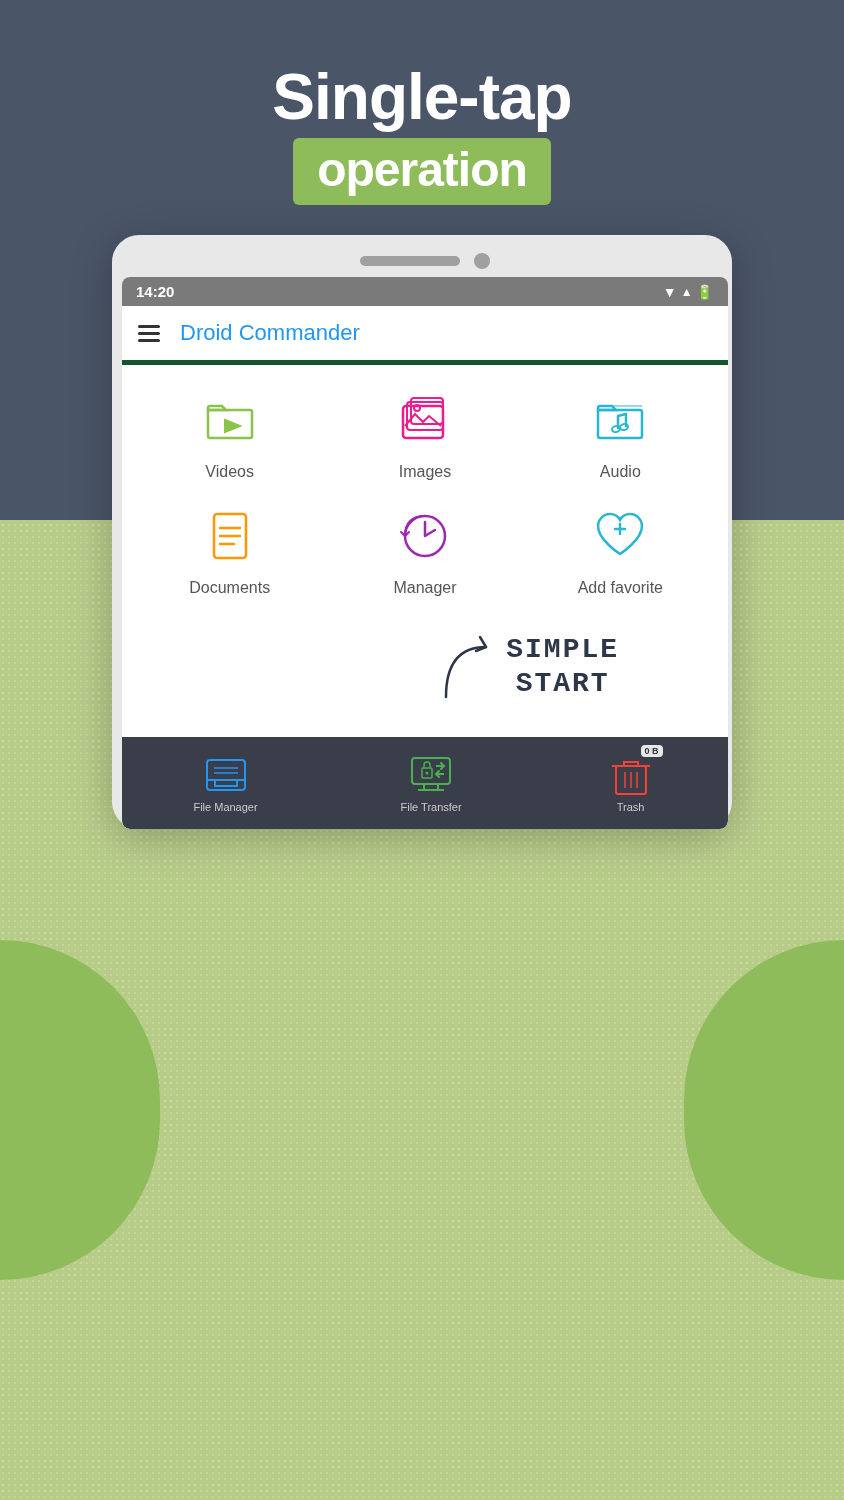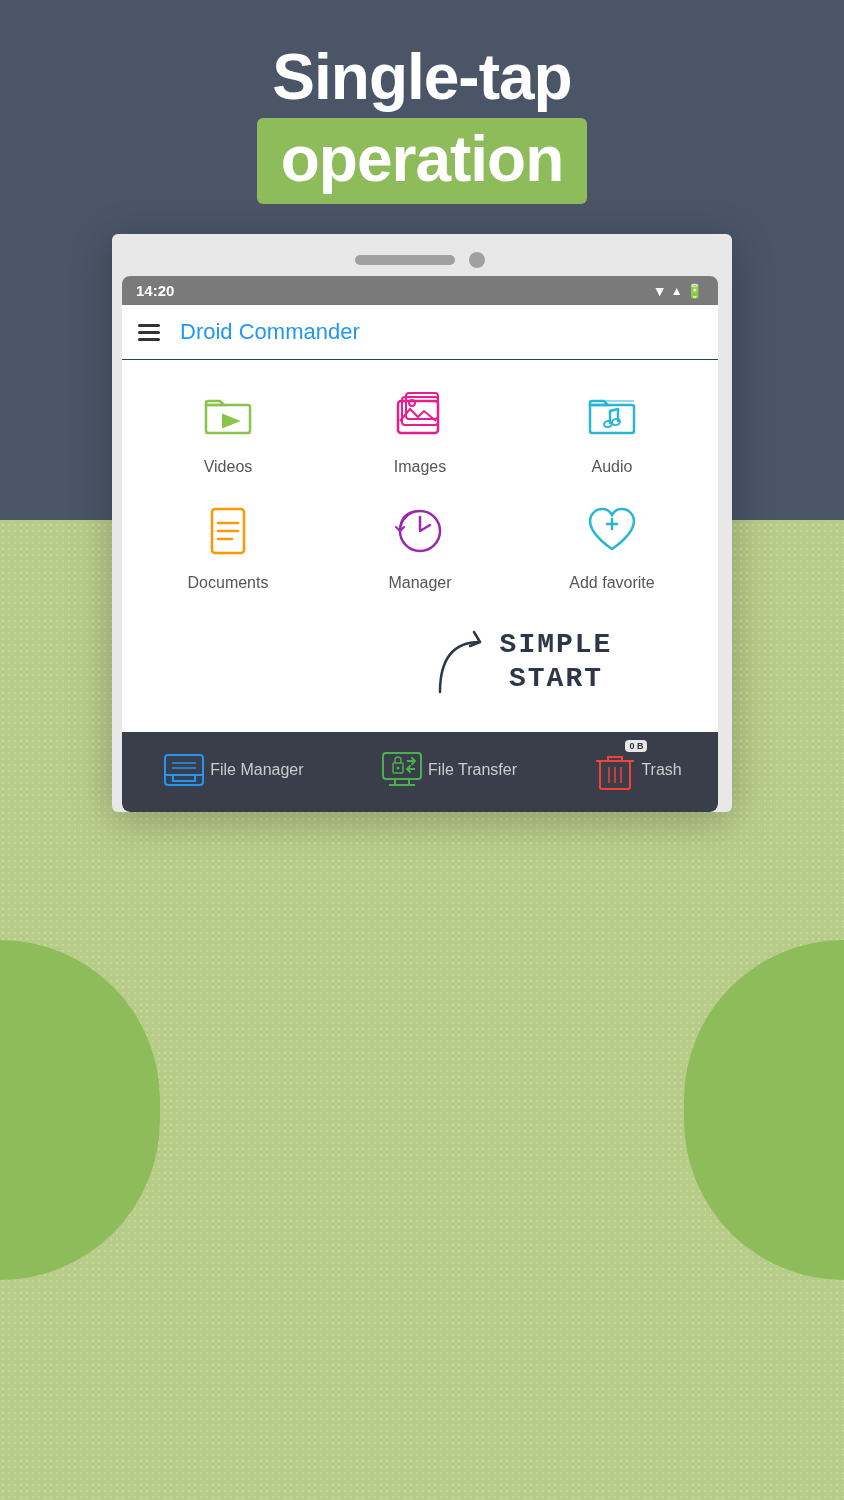--- a/index.html
+++ b/index.html
@@ -47,57 +47,57 @@
       background-color: #8fbc5a;
       border-radius: 200px 0 0 200px;
       z-index: 1;
     }
 
     
     .header-text {
       position: relative;
       z-index: 2;
       text-align: center;
-      margin-top: 40px;
+      margin-top: 60px;
       margin-bottom: 30px;
     }
     .header-line1 {
       font-size: 64px;
       font-weight: 900;
       color: #ffffff;
       letter-spacing: -1px;
       display: block;
     }
     .header-line2-wrap {
       display: inline-block;
       background-color: #8fbc5a;
       border-radius: 6px;
       padding: 4px 24px 8px 24px;
       margin-top: 4px;
     }
     .header-line2 {
-      font-size: 64px;
+      font-size: 48px;
       font-weight: 900;
       color: #ffffff;
       letter-spacing: -1px;
     }
 
     
     .phone-wrap {
       position: relative;
       z-index: 2;
       display: flex;
       flex-direction: column;
       align-items: center;
     }
     .phone {
       width: 620px;
       background: #e8e8e8;
-      border-radius: 6px;
-      padding: 18px 14px 0 10px;
+      border-radius: 27px;
+      padding: 18px 4px 0 10px;
       box-shadow: 0 8px 40px rgba(0,0,0,0.25);
       display: flex;
       flex-direction: column;
       align-items: center;
     }
     .phone-top-bar {
       display: flex;
       align-items: center;
       justify-content: center;
       width: 100%;
@@ -145,21 +145,21 @@
     }
     .wifi-icon { font-size: 14px; }
     .signal-icon { font-size: 12px; }
     .battery-icon { font-size: 14px; }
 
     
     .app-bar {
       display: flex;
       align-items: center;
       padding: 14px 16px;
-      border-bottom: 1px solid #14532d;
+      border-bottom: 5px solid #14532d;
       gap: 20px;
     }
     .hamburger {
       display: flex;
       flex-direction: column;
       gap: 4px;
       cursor: pointer;
     }
     .hamburger span {
       display: block;
@@ -241,34 +241,34 @@
       background: #3a3d4a;
       display: flex;
       justify-content: space-around;
       align-items: center;
       padding: 12px 0 16px 0;
       width: 100%;
       border-radius: 0 0 8px 8px;
     }
     .nav-item {
       display: flex;
-      flex-direction: row;
+      flex-direction: column;
       align-items: center;
       cursor: pointer;
       position: relative;
     }
     .nav-icon-wrap {
       width: 52px;
       height: 52px;
       display: flex;
       align-items: center;
       justify-content: center;
     }
     .nav-label {
-      font-size: 16px;
+      font-size: 11px;
       color: #ccc;
     }
     .badge {
       position: absolute;
       top: -4px;
       right: -6px;
       background: #e8e8e8;
       color: #333;
       font-size: 9px;
       padding: 1px 4px;

